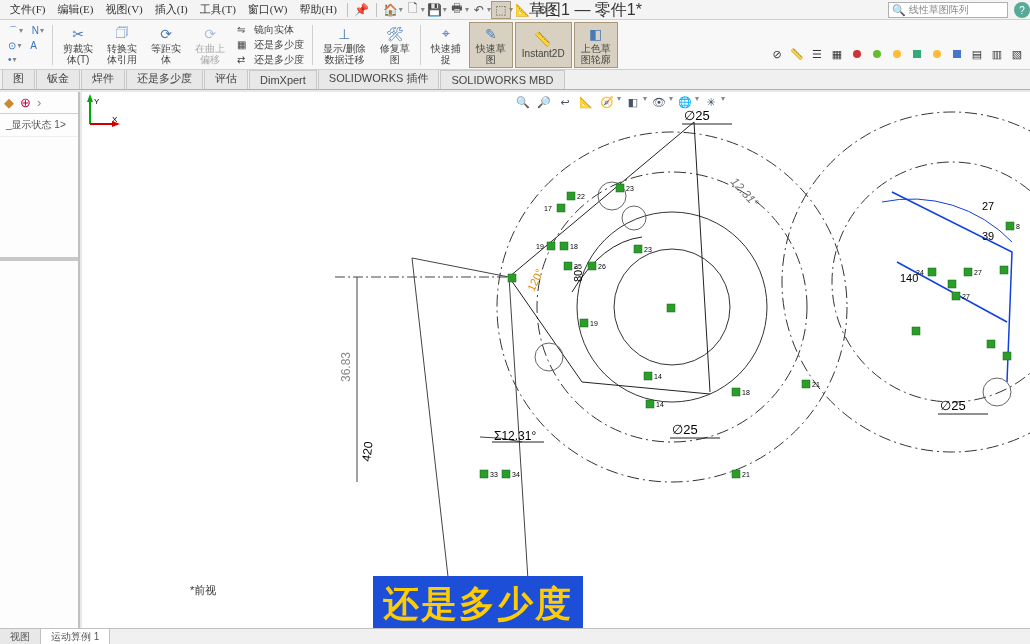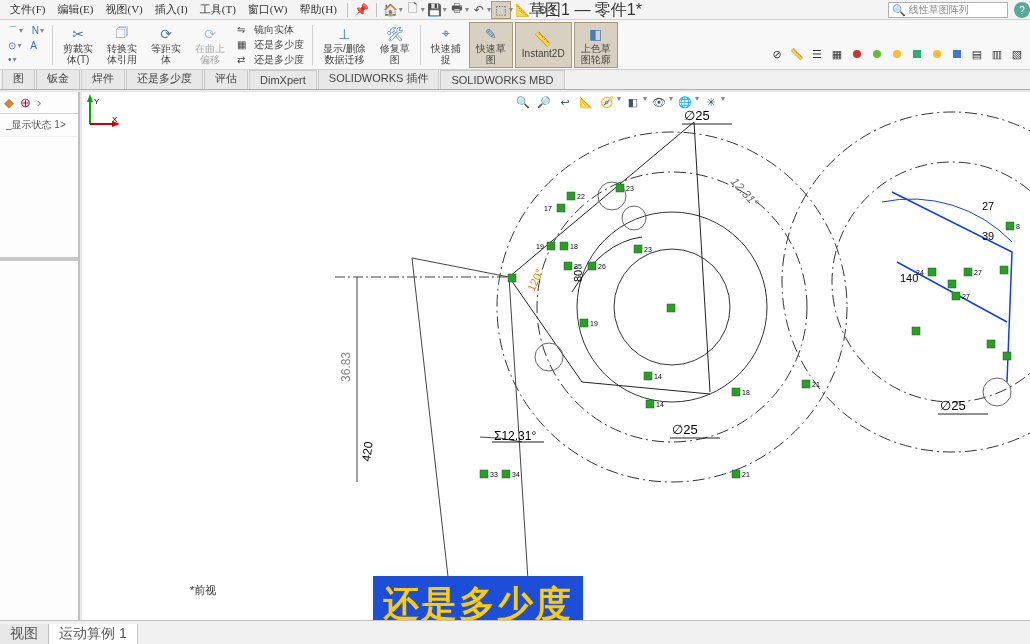--- a/index.html
+++ b/index.html
@@ -54,21 +54,21 @@
 .canvas svg { position: absolute; left: 0; top: 0; }
 
 
 .hud { position: absolute; top: 0; left: 430px; display: flex; gap: 3px; padding: 2px; }
 .hud .hbtn { width: 18px; height: 16px; font-size: 11px; color: #456; display: flex; align-items: center; justify-content: center; }
 
 
 .subtitle { position: absolute; left: 373px; top: 576px; background: #1d4ed8; color: #ffcc00; font-size: 36px; font-weight: bold; padding: 4px 10px; letter-spacing: 2px; }
 
 
-.status { position: absolute; left: 0; bottom: 0; right: 0; height: 24px; background: #f0f0f0; border-top: 1px solid #c0c0c0; display: flex; align-items: flex-end; font-size: 14px; color: #555; }
+.status { position: absolute; left: 0; bottom: 0; right: 0; height: 16px; background: #f0f0f0; border-top: 1px solid #c0c0c0; display: flex; align-items: center; font-size: 10px; color: #555; }
 .status .stab { padding: 1px 10px; border-right: 1px solid #c0c0c0; background: #e8e8e8; }
 .status .stab.active { background: #fff; }
 
 
 .triad { position: absolute; left: 50px; bottom: 40px; }
 
 .bl-cap { position: absolute; left: 108px; bottom: 30px; font-size: 11px; color: #333; }
 
 .gmark { fill: #2a9d2a; stroke: #156415; stroke-width: 0.5; }
 .gtext { font-size: 7px; fill: #000; }

